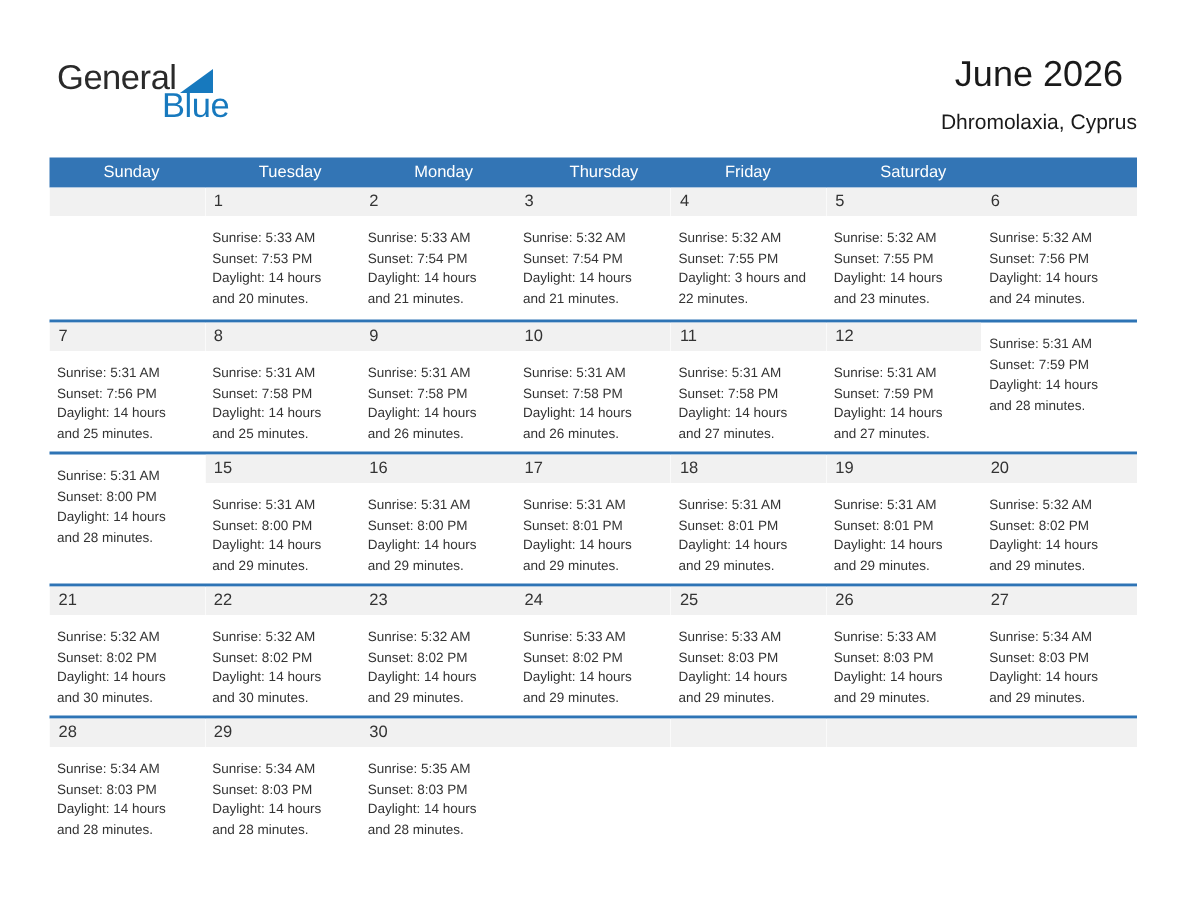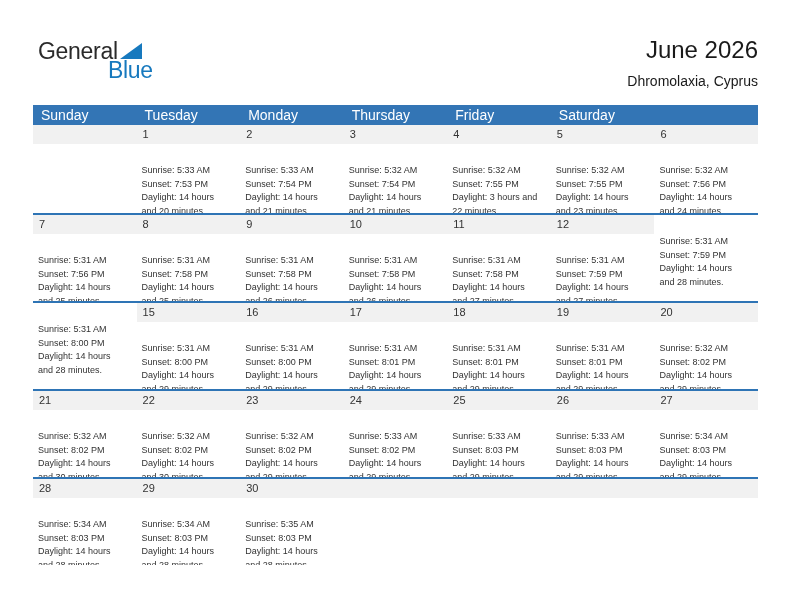--- a/index.html
+++ b/index.html
@@ -9,36 +9,36 @@
     --logo-blue:#1779BE;
     --text:#333333;
   }
   html,body{margin:0;padding:0;background:#ffffff;}
   .page{
     position:relative;width:792px;height:612px;background:#ffffff;overflow:hidden;
     font-family:"Liberation Sans", sans-serif;color:var(--text);
   }
   
   .logo{position:absolute;left:38px;top:40px;}
-  .logo-top{display:flex;align-items:center;font-size:23px;color:#2a2a2a;letter-spacing:-0.3px;line-height:1;}
+  .logo-top{display:flex;align-items:flex-end;font-size:23px;color:#2a2a2a;letter-spacing:-0.3px;line-height:1;}
   .logo-tri{margin-left:2px;margin-bottom:1px;}
   .logo-blue{font-size:23px;color:var(--logo-blue);line-height:1;margin-top:-4px;padding-left:70px;letter-spacing:-0.3px;}
   
-  .titles{position:absolute;right:34px;top:36px;text-align:right;}
+  .titles{position:absolute;right:34px;top:36px;text-align:center;}
   .month-title{font-size:24px;color:#1a1a1a;line-height:28px;}
   .location{font-size:14px;color:#1a1a1a;line-height:18px;margin-top:8px;}
   
   .calendar{position:absolute;left:33px;top:105px;width:725px;}
   .weekday-row{display:grid;grid-template-columns:repeat(7,1fr);background:var(--accent);height:20px;}
-  .wd{color:#ffffff;font-size:14px;display:flex;align-items:center;padding-left:8px;overflow:hidden;white-space:nowrap;}
+  .wd{color:#ffffff;font-size:11px;display:flex;align-items:center;padding-left:8px;overflow:hidden;white-space:nowrap;margin-left:28px;}
   .week{display:grid;grid-template-columns:repeat(7,1fr);height:88px;box-sizing:border-box;}
   .week + .week{border-top:2px solid var(--separator);}
   .cell{overflow:hidden;}
   .num{height:19px;background:var(--band);font-size:11px;color:#333;padding:3px 0 0 6px;box-sizing:border-box;line-height:13px;}
-  .details{padding:20px 4px 0 5px;font-size:9px;color:#333;}
+  .details{padding:8px 4px 0 5px;font-size:9px;color:#333;}
   .line{line-height:13.5px;width:86px;}
 </style>
 </head>
 <body>
 
 <div class="page">
 
   <div class="logo">
     <div class="logo-top">
       <span>General</span>

